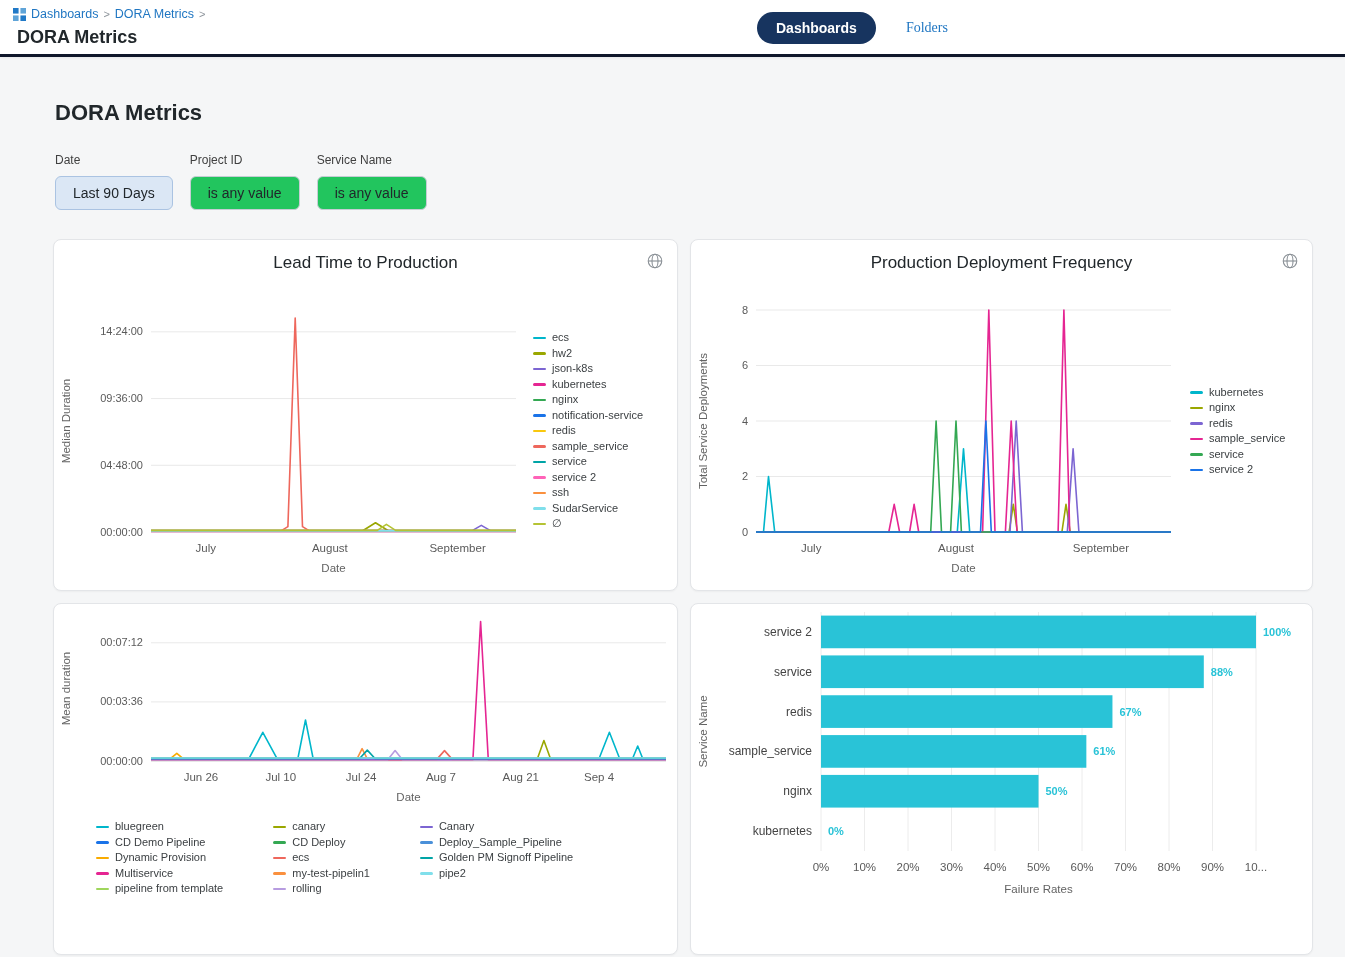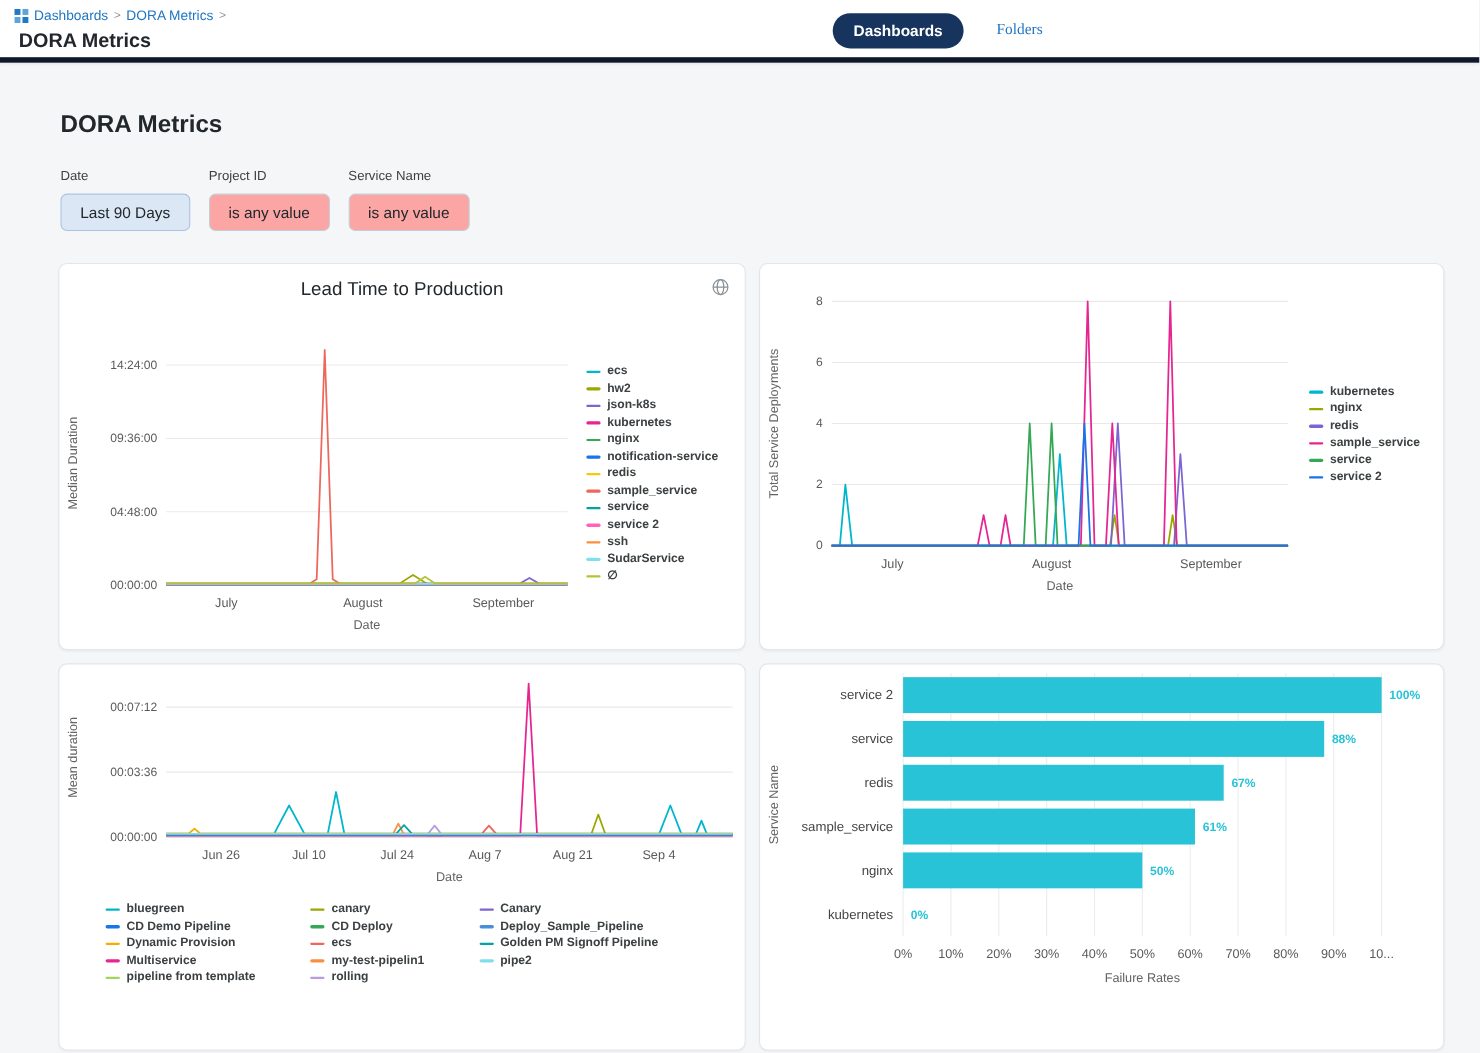--- a/index.html
+++ b/index.html
@@ -6,40 +6,40 @@
   html,body { margin:0; padding:0; }
   body {
     width:1345px; height:957px; overflow:hidden;
     background:#f5f6f7;
     font-family:"Liberation Sans", sans-serif;
     color:#21272b;
   }
   
   header {
     position:relative; background:#fff; height:57px;
-    border-bottom:5px solid #0f172a;
+    border-bottom:3px solid #0f172a;
     box-shadow:0 1px 3px rgba(0,0,0,.07);
   }
   .breadcrumb { position:absolute; left:13px; top:7px; display:flex; align-items:center; gap:5px; font-size:12.5px; }
   .crumb { color:#1f76c2; text-decoration:none; cursor:pointer; }
   .crumb-sep { color:#8d949b; font-size:11px; }
   .header-title { position:absolute; left:17px; top:27px; margin:0; font-size:18px; font-weight:700; color:#21272b; }
   .header-tabs { position:absolute; left:757px; top:12px; display:flex; align-items:center; gap:28px; }
   .tab-pill {
     background:#17345f; color:#fff; border:none; border-radius:17px;
     padding:8px 19px; font-size:14px; font-family:inherit; cursor:pointer; font-weight:600;
   }
   .tab-link { background:none; border:none; color:#1f76c2; font-size:14px; font-family:Liberation Serif, serif; cursor:pointer; padding:6px 2px; }
   
   .page-title { margin:43px 0 0 55px; font-size:22px; font-weight:700; color:#21272b; }
   .filters { display:flex; gap:17px; margin:27px 0 0 55px; }
   .filter-label { display:block; font-size:12px; color:#404040; margin-bottom:9px; }
   .filter-btn {
     font-family:inherit; font-size:14px; color:#21272b;
-    background:#fca5a5; border:1px solid #c6cdd4; border-radius:6px;
+    background:#22c55e; border:1px solid #c6cdd4; border-radius:6px;
     padding:8px 17px; cursor:pointer;
   }
   .filter-btn.active { background:#dbe7f5; border-color:#aac3e2; }
   
   .grid {
     display:grid; grid-template-columns:625px 1fr; gap:12px;
     margin:29px 32px 16px 53px;
   }
   .card {
     background:#fff; border:1px solid #e3e5e8; border-radius:8px;
@@ -53,21 +53,21 @@
   .card-body.col { display:block; }
   svg { display:block; }
   svg text { font-family:"Liberation Sans", sans-serif; }
   svg .tick  { font-size:11px;   fill:#5a5a5a; }
   svg .xtick { font-size:11.5px; fill:#5a5a5a; }
   svg .axis-title { font-size:11.5px; fill:#636363; }
   svg .bar-label  { font-size:12px; fill:#444; }
   svg .bar-value  { font-size:11px; font-weight:bold; }
   
   .legend-col { display:flex; flex-direction:column; margin-left:9px; }
-  .legend-item { display:flex; align-items:center; gap:6px; font-size:11px; color:#3c4043; line-height:15.5px; cursor:pointer; white-space:nowrap;font-weight:bold; }
+  .legend-item { display:flex; align-items:center; gap:6px; font-size:11px; color:#3c4043; line-height:15.5px; cursor:pointer; white-space:nowrap; }
   .legend-swatch { width:13px; height:2.5px; border-radius:2px; flex:none; display:inline-block; }
   .legend-grid {
     display:grid; grid-template-rows:repeat(5,15.5px); grid-auto-flow:column;
     grid-auto-columns:max-content; column-gap:50px; margin:10px 0 0 42px;text-align:right;
   }
 </style>
 </head>
 <body>
 
 <header>
@@ -203,20 +203,30 @@
             </div>
             <div class="legend-item">
               <span class="legend-swatch" style="background: rgb(181, 195, 52);"></span>
               <span class="legend-label">∅</span>
             </div>
           </div>
       </div>
     </section>
 
     <section class="card">
+      <div class="card-head">
+        <h3 class="card-title">Production Deployment Frequency</h3>
+        <span class="globe">
+          <svg viewBox="0 0 24 24" width="18" height="18" fill="none" stroke="#8a9096" stroke-width="1.5">
+            <circle cx="12" cy="12" r="9"></circle>
+              <ellipse cx="12" cy="12" rx="4" ry="9"></ellipse>
+              <path d="M3.2 12h17.6"></path>
+          </svg>
+        </span>
+      </div>
       <div class="card-body row">
         <svg width="490" height="310" viewBox="0 0 490 310">
             <line x1="65" x2="480" y1="256" y2="256" stroke="#cfcfcf" stroke-width="1"></line>
             <text x="57" y="259.5" text-anchor="end" class="tick">0</text>
             <line x1="65" x2="480" y1="200.5" y2="200.5" stroke="#e9e9e9" stroke-width="1"></line>
             <text x="57" y="204" text-anchor="end" class="tick">2</text>
             <line x1="65" x2="480" y1="145" y2="145" stroke="#e9e9e9" stroke-width="1"></line>
             <text x="57" y="148.5" text-anchor="end" class="tick">4</text>
             <line x1="65" x2="480" y1="89.5" y2="89.5" stroke="#e9e9e9" stroke-width="1"></line>
             <text x="57" y="93" text-anchor="end" class="tick">6</text>

